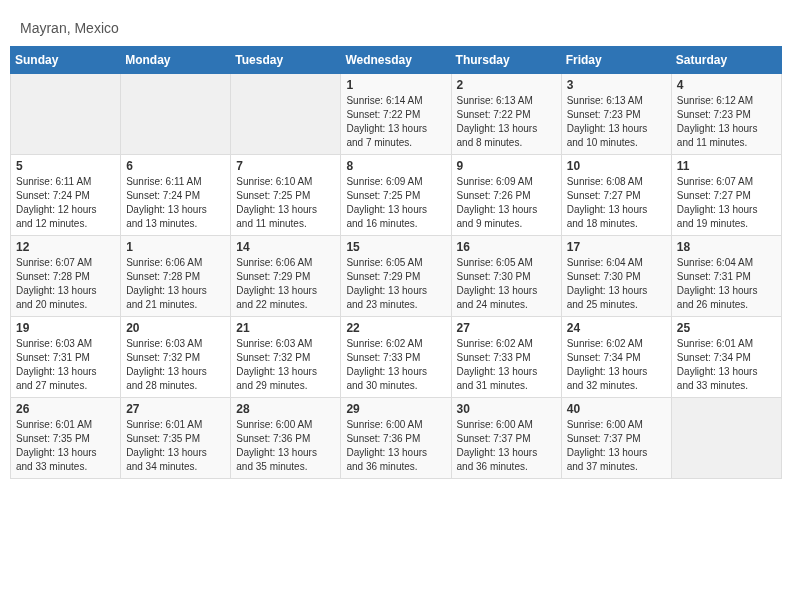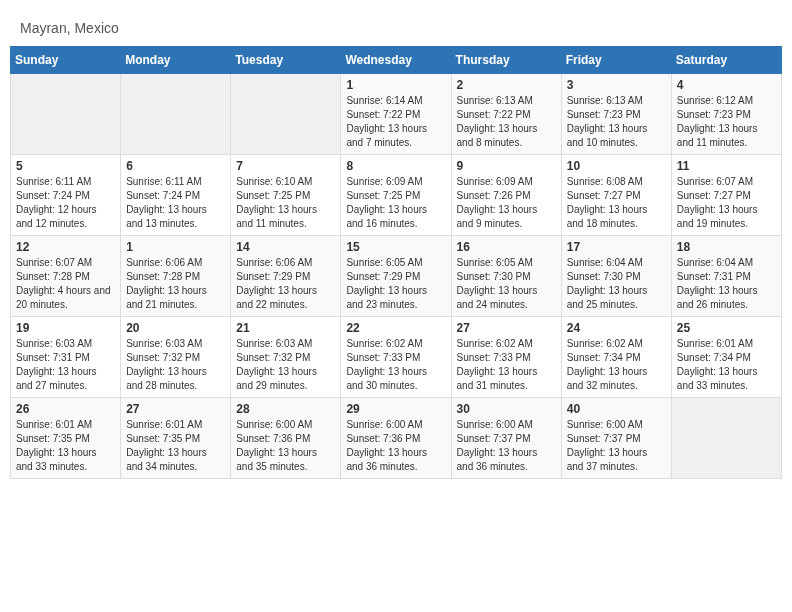--- a/index.html
+++ b/index.html
@@ -185,21 +185,21 @@
           <div class="cell-text">Sunrise: 6:07 AM</div>
           <div class="cell-text">Sunset: 7:27 PM</div>
           <div class="cell-text">Daylight: 13 hours and 19 minutes.</div>
         </td>
       </tr>
       <tr>
         <td>
           <span class="day-number">12</span>
           <div class="cell-text">Sunrise: 6:07 AM</div>
           <div class="cell-text">Sunset: 7:28 PM</div>
-          <div class="cell-text">Daylight: 4 hours and 20 minutes.</div>
+          <div class="cell-text">Daylight: 13 hours and 20 minutes.</div>
         </td>
         <td>
           <span class="day-number">1</span>
           <div class="cell-text">Sunrise: 6:06 AM</div>
           <div class="cell-text">Sunset: 7:28 PM</div>
           <div class="cell-text">Daylight: 13 hours and 21 minutes.</div>
         </td>
         <td>
           <span class="day-number">14</span>
           <div class="cell-text">Sunrise: 6:06 AM</div>

